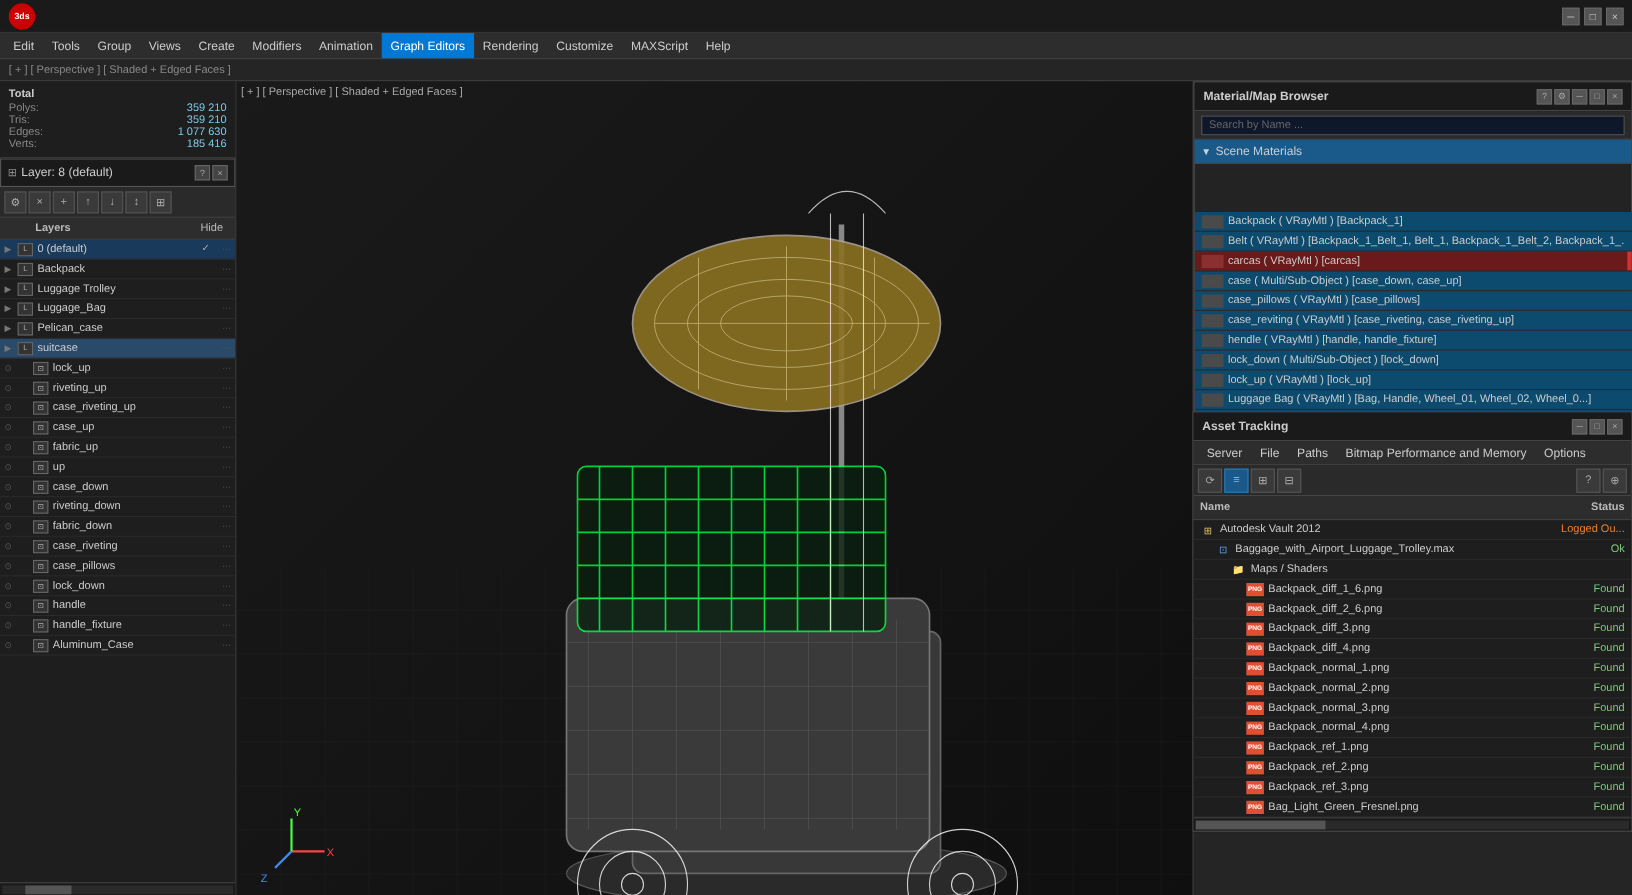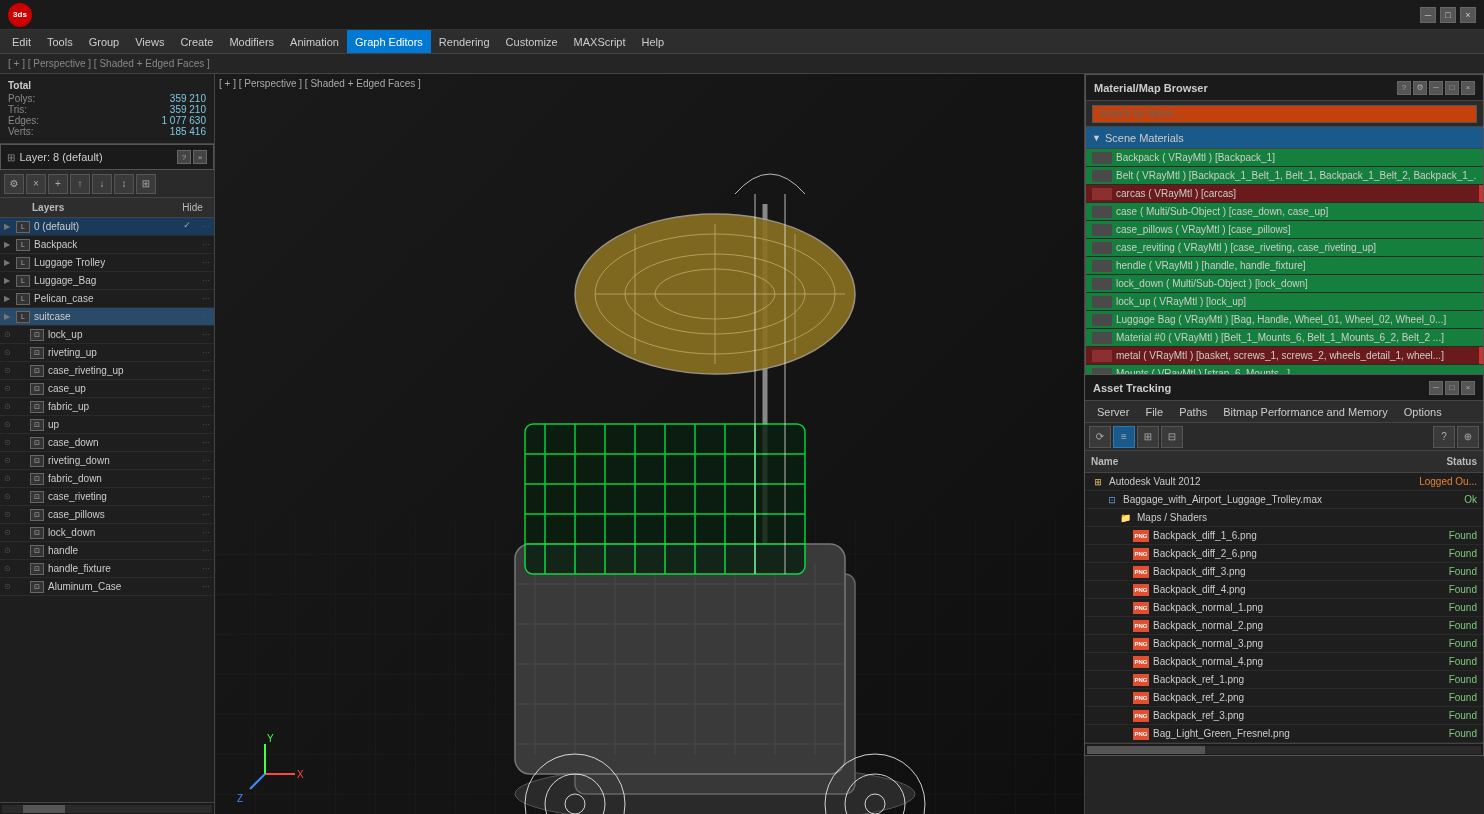--- a/index.html
+++ b/index.html
@@ -329,21 +329,21 @@
     #search-bar {
       height: 26px;
       background: #2a2a2a;
       border-bottom: 1px solid #444;
       display: flex;
       align-items: center;
       padding: 0 6px;
     }
     #search-input {
       flex: 1;
-      background: #c2410c;
+      background: #0f172a;
       border: 1px solid #555;
       color: #ccc;
       font-size: 10px;
       padding: 2px 6px;
       height: 18px;
     }
     #search-input::placeholder { color: #666; }
 
     #scene-materials-header {
       height: 22px;
@@ -359,21 +359,22 @@
       font-size: 9px;
     }
     #scene-materials-header .title {
       color: #ccc;
       font-size: 11px;
     }
 
     #material-list {
       flex: 1;
       overflow-y: auto;
-      background: #15803d;
+      background: #0c4a6e;
+      margin-top: 44px;
     }
     .material-item {
       height: 18px;
       display: flex;
       align-items: center;
       padding: 0 6px;
       border-bottom: 1px solid #2a2a2a;
       cursor: pointer;
     }
     .material-item.highlighted { background: #6a1a1a; }

